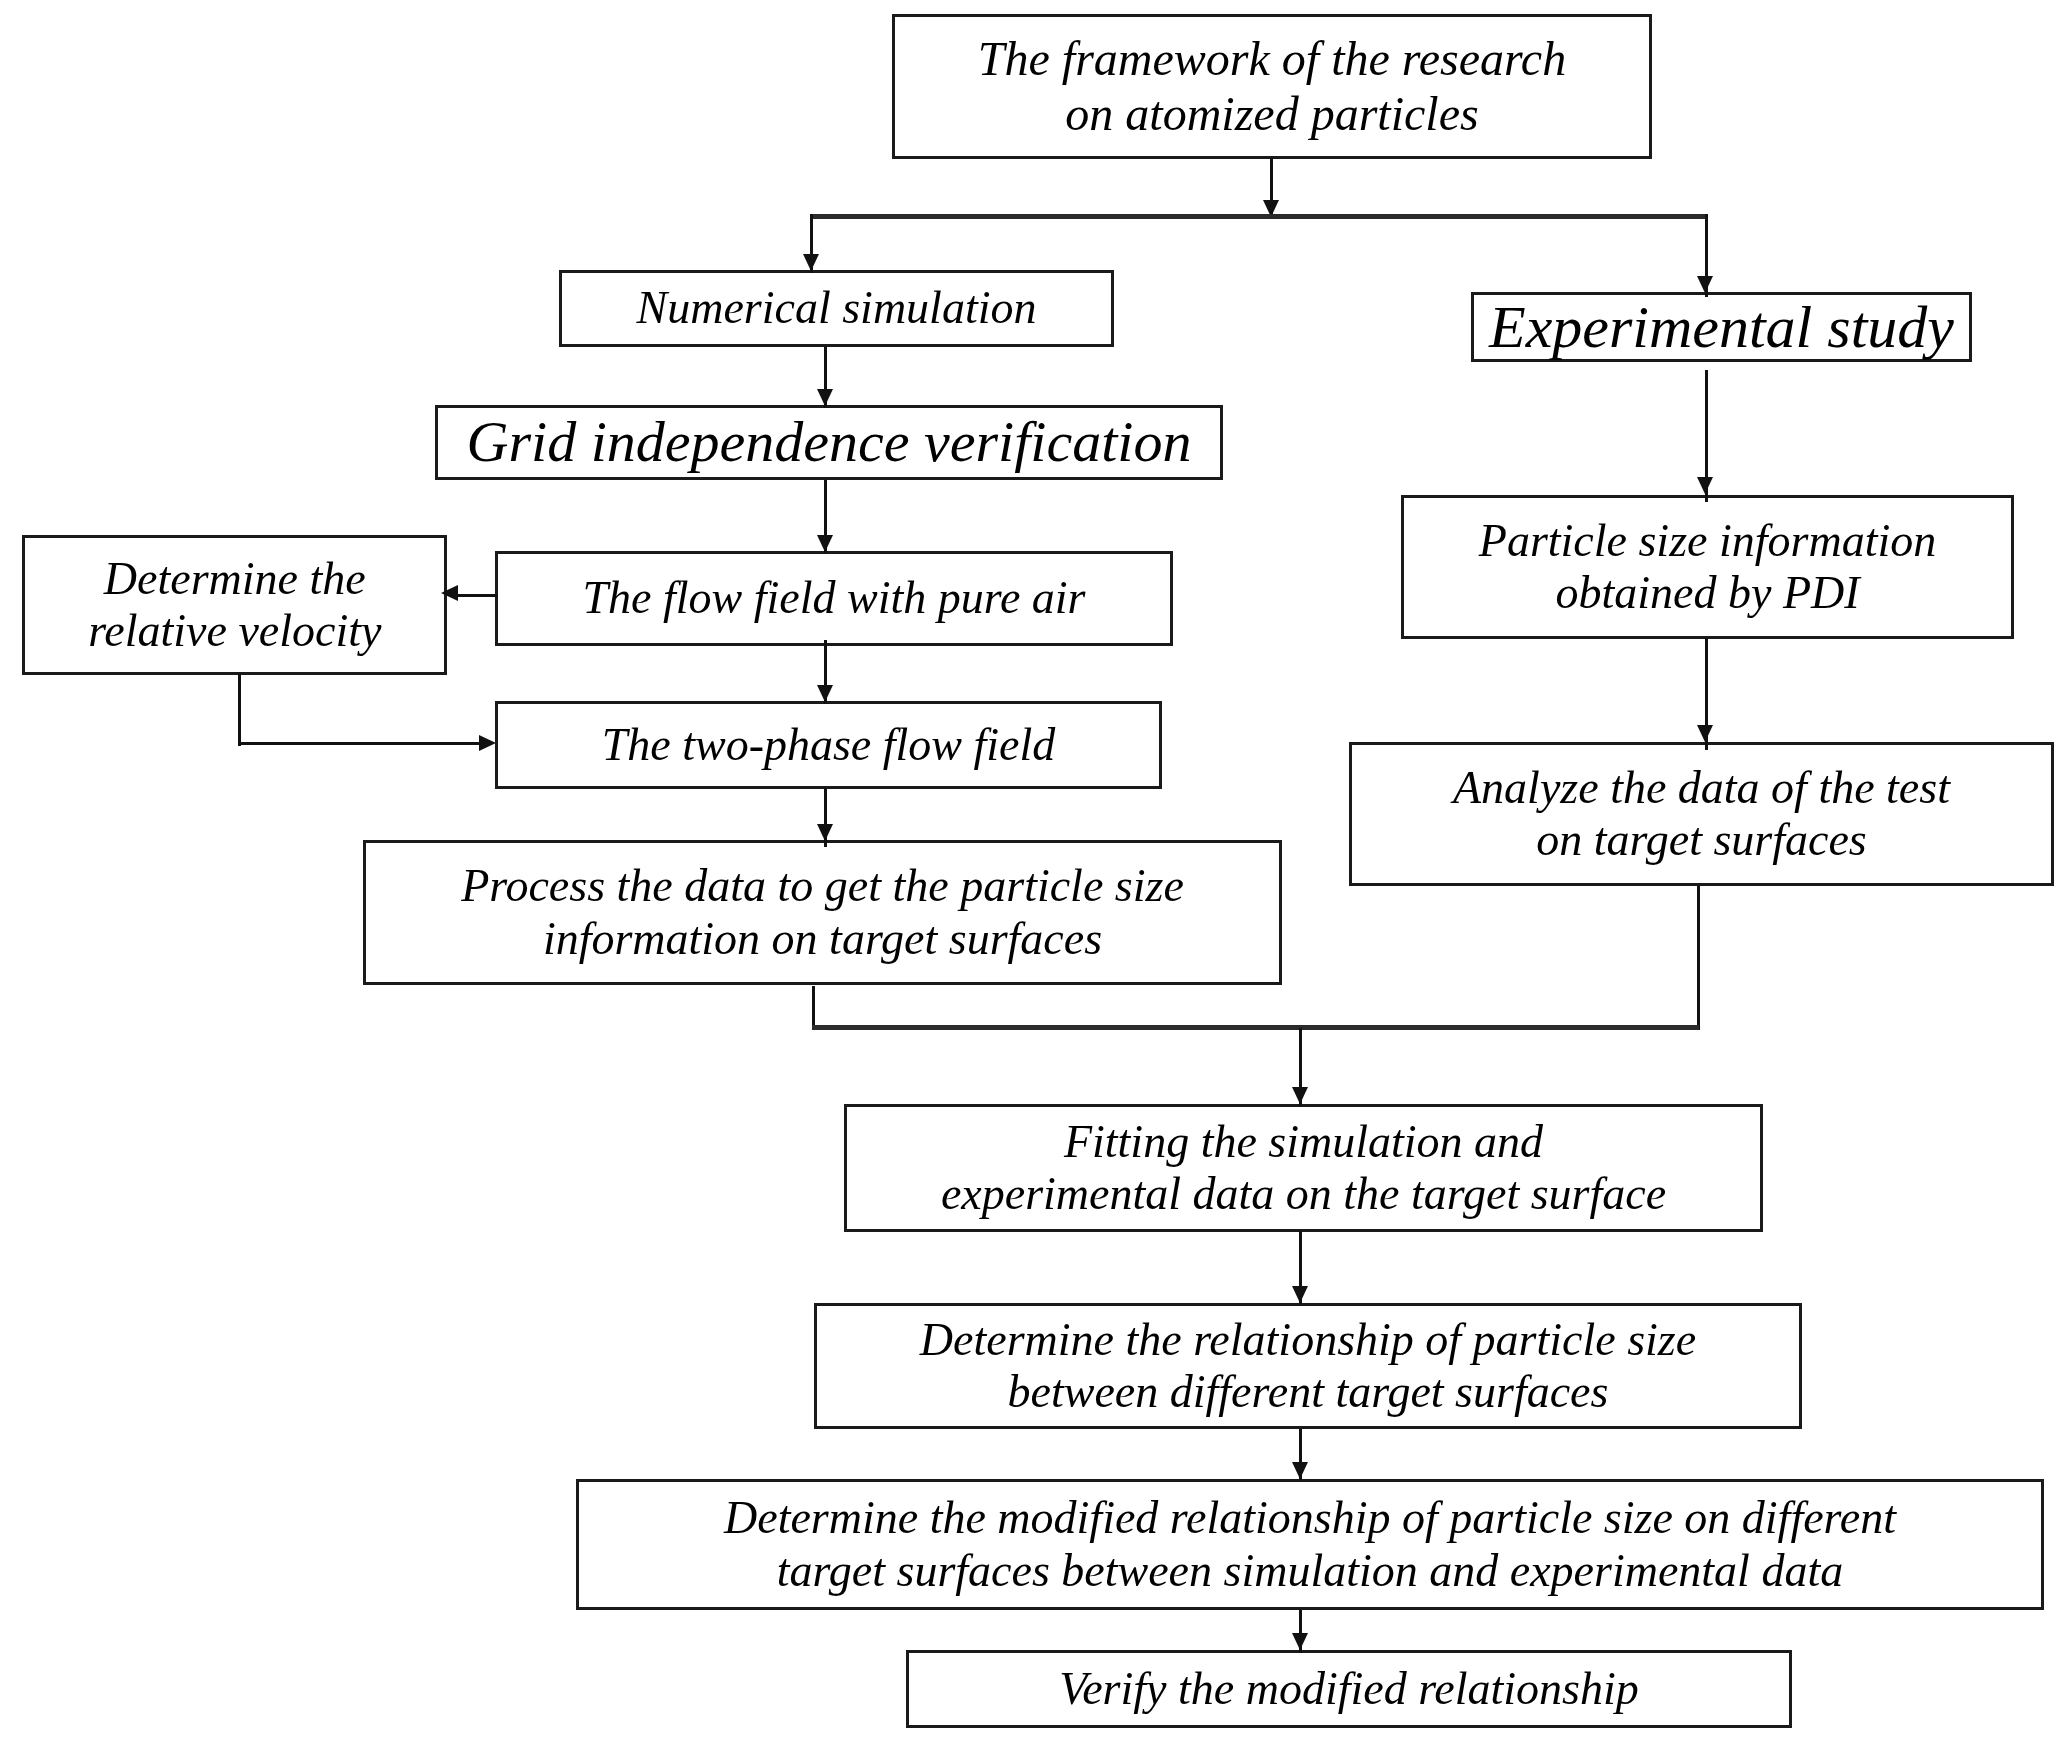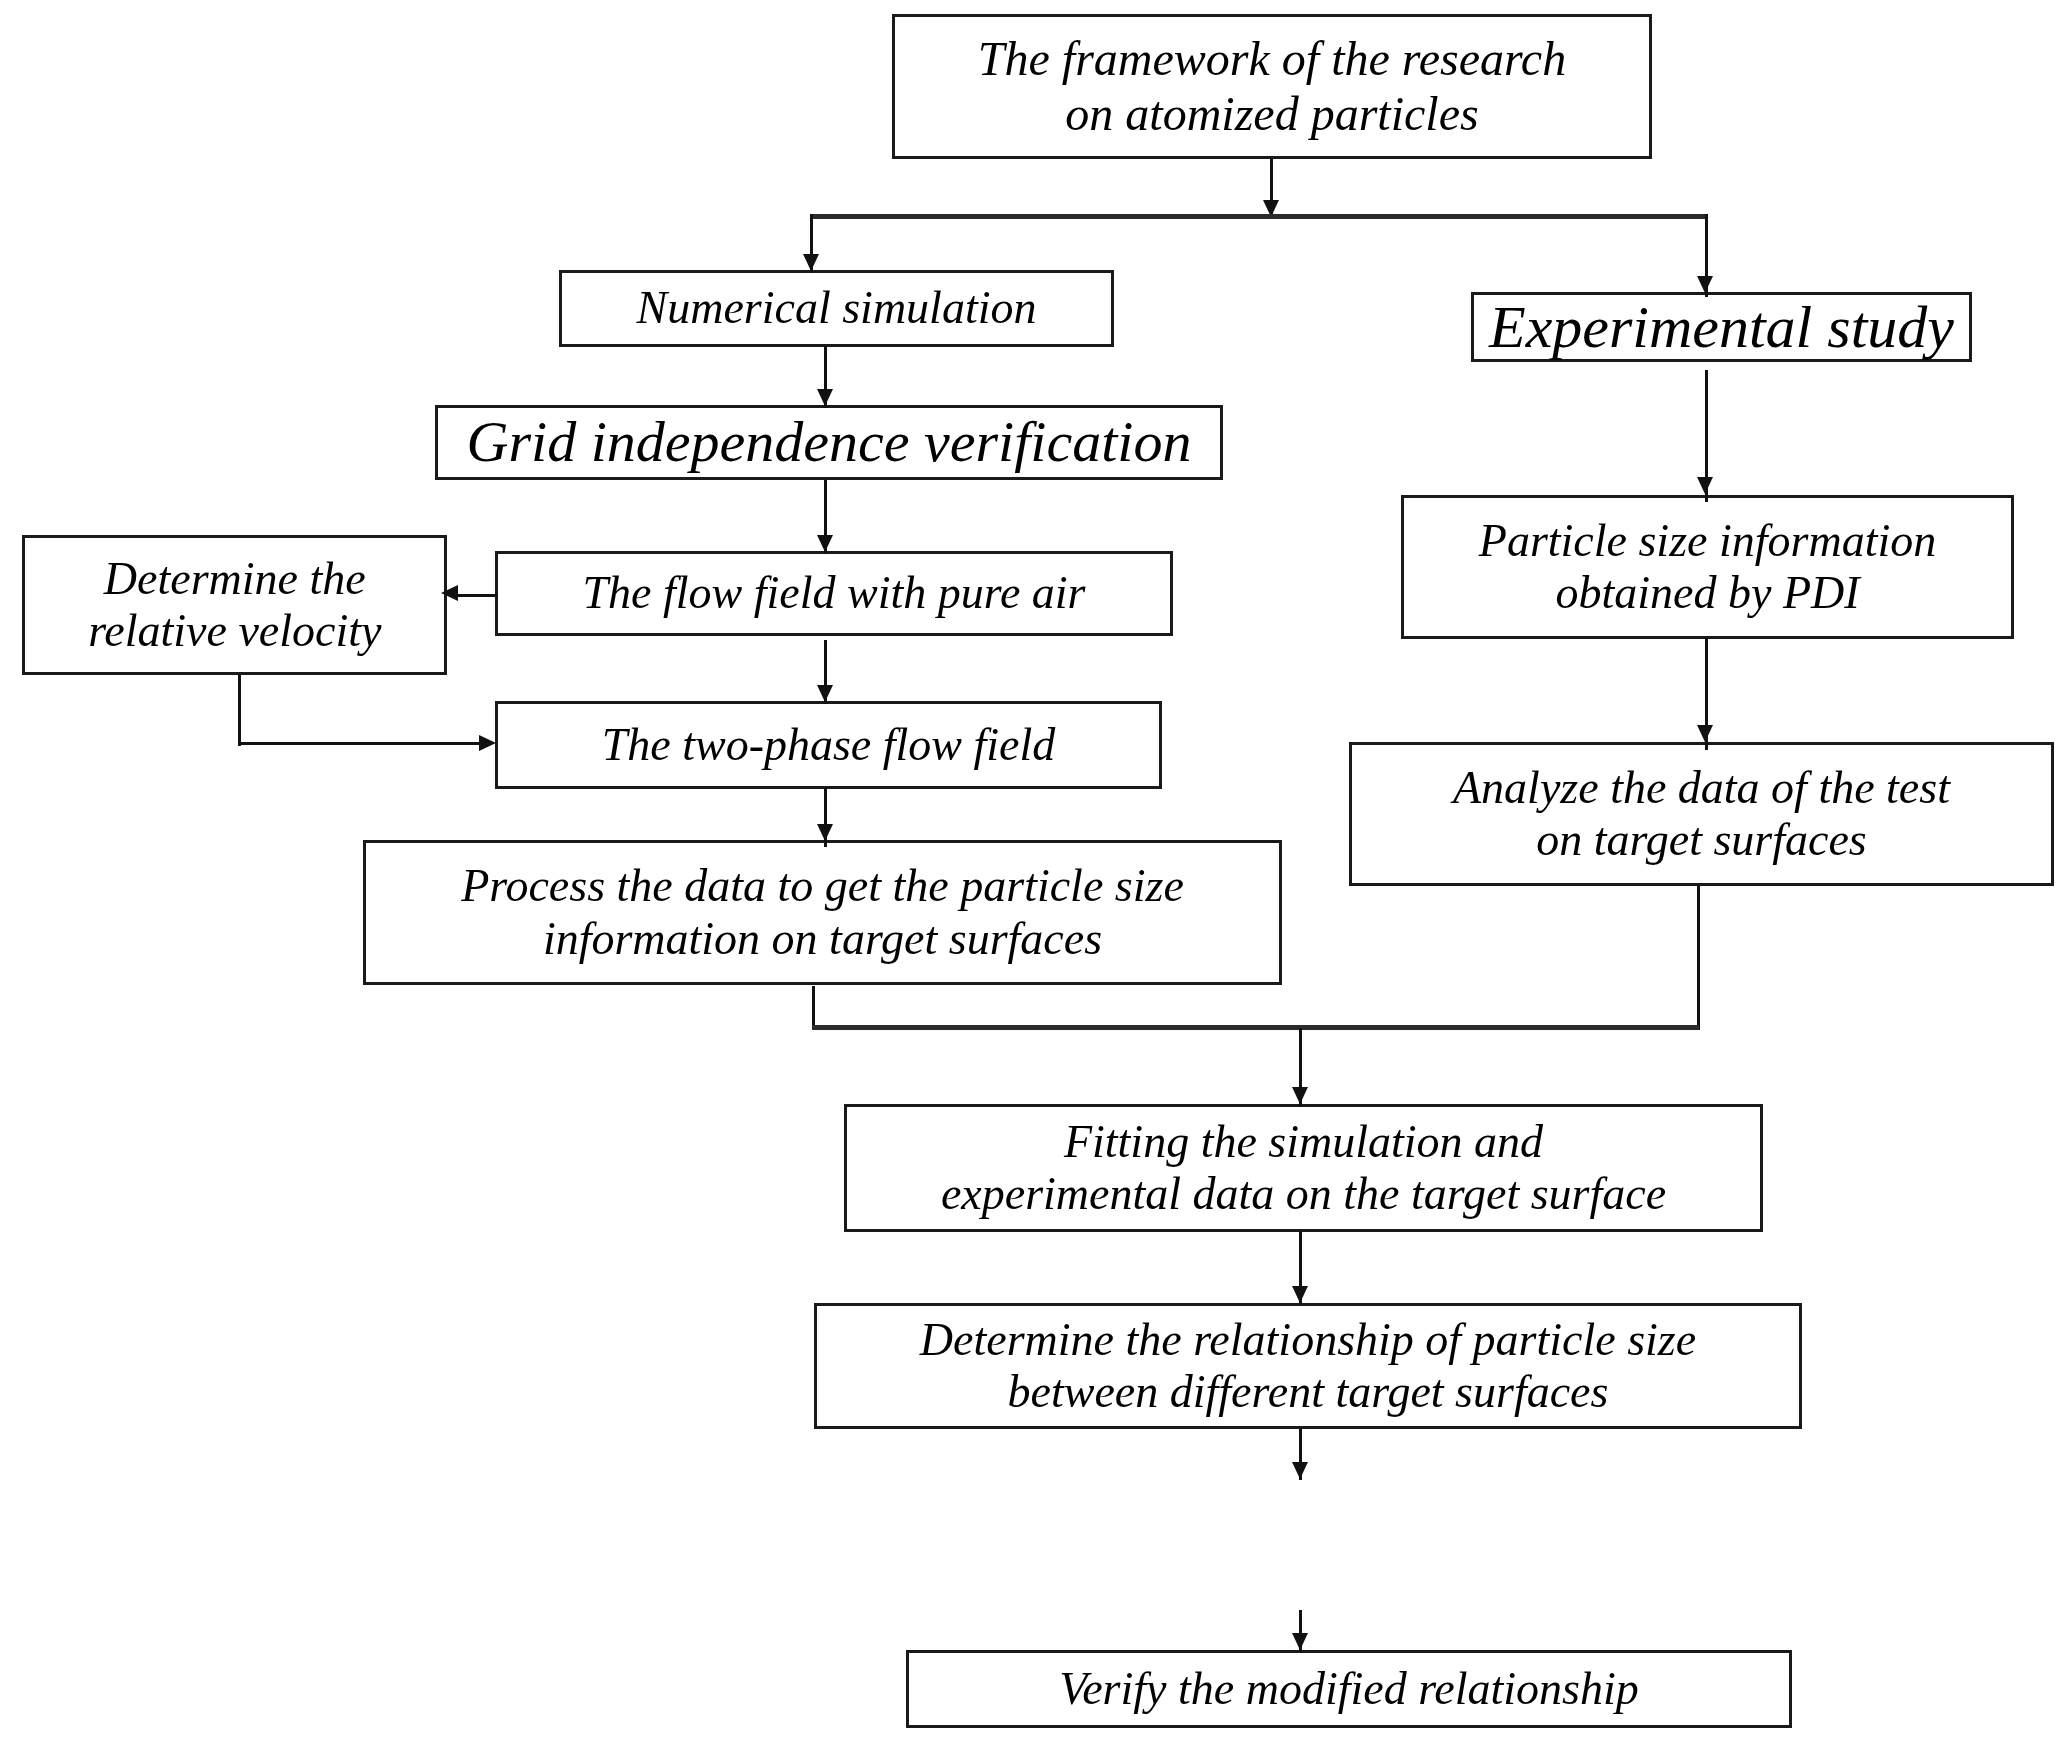--- a/index.html
+++ b/index.html
@@ -98,21 +98,21 @@
 
   <div class="node" style="left:435px; top:405px; width:788px; height:75px; font-size:58px;">
     <span class="txt">Grid independence verification</span>
   </div>
 
   <div class="node" style="left:22.3px; top:535px; width:425px; height:140px; font-size:46px;">
     <span class="txt">Determine the
 relative velocity</span>
   </div>
 
-  <div class="node" style="left:495px; top:551px; width:678px; height:85px; font-size:46px;">
+  <div class="node" style="left:495px; top:551px; width:678px; height:95px; font-size:46px;">
     <span class="txt">The flow field with pure air</span>
   </div>
 
   <div class="node" style="left:1401px; top:495px; width:613px; height:144px; font-size:46px;">
     <span class="txt">Particle size information
 obtained by PDI</span>
   </div>
 
   <div class="node" style="left:495px; top:701px; width:667px; height:88px; font-size:46px;">
     <span class="txt">The  two-phase flow field</span>
@@ -131,20 +131,24 @@
   <div class="node" style="left:844px; top:1104px; width:919px; height:128px; font-size:46px;">
     <span class="txt">Fitting the simulation and
 experimental data on the target surface</span>
   </div>
 
   <div class="node" style="left:814px; top:1303px; width:988px; height:126px; font-size:46px;">
     <span class="txt">Determine the relationship of particle size
 between different target surfaces</span>
   </div>
 
+  <div class="node" style="left:576px; top:1479px; width:1468px; height:131px; font-size:46px;">
+    <span class="txt">Determine the modified relationship of particle size on different
+target surfaces between simulation and experimental data</span>
+  </div>
 
   <div class="node" style="left:906px; top:1650px; width:886px; height:78px; font-size:46px;">
     <span class="txt">Verify the modified relationship</span>
   </div>
 
   <div class="vline" style="left:1270px; top:158px; height:61px;"></div>
   <div class="arrow-down" style="left:1263px; top:200px;"></div>
 
   <div class="hbar" style="left:810px; top:214px; width:898px;"></div>
 

